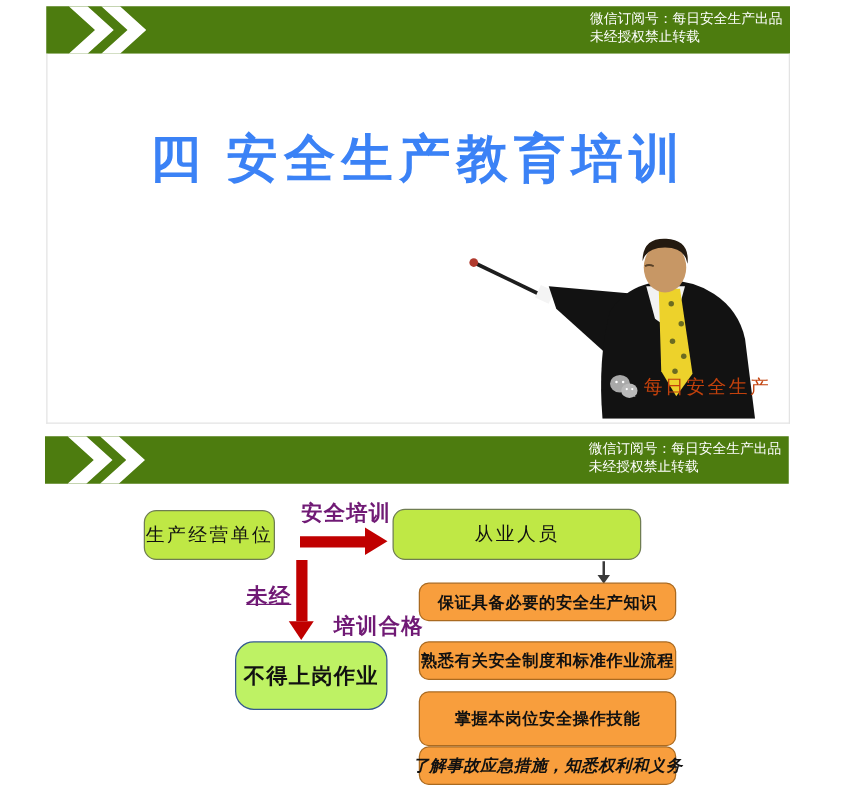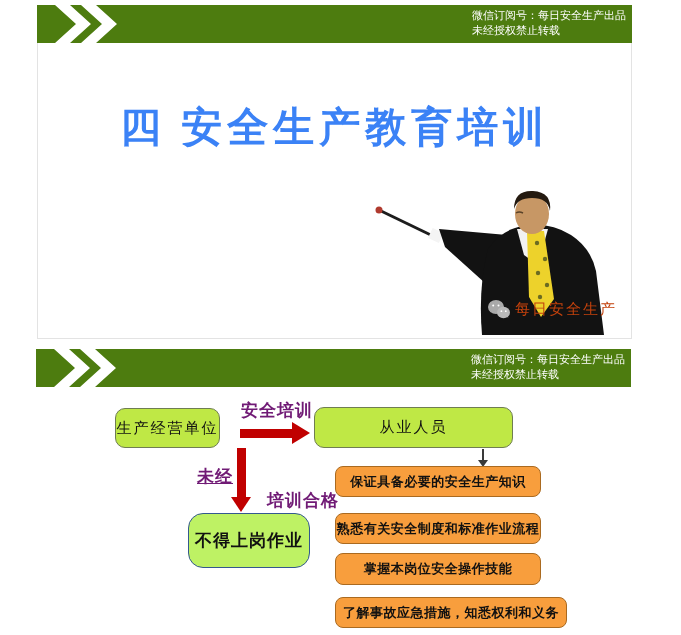--- a/index.html
+++ b/index.html
@@ -45,22 +45,22 @@
   .box-forbid{
     left:188px;top:513px;width:122px;height:55px;background:#bef264;border:1px solid #34598f;
     border-radius:15px;font-family:"Liberation Sans",sans-serif;font-weight:bold;font-size:17px;letter-spacing:1px;
   }
   .orange{
     background:#f89e3d;border:1px solid #aa6a20;border-radius:8px;
     font-size:13px;font-weight:bold;letter-spacing:0.5px;
   }
   .req0{left:335px;top:466px;width:206px;height:31px;}
   .req1{left:335px;top:513px;width:206px;height:31px;}
-  .req2{left:335px;top:553px;width:206px;height:32px;}
-  .req3{left:335px;top:597px;width:232px;height:31px;}
+  .req2{left:335px;top:553px;width:206px;height:44px;}
+  .req3{left:335px;top:597px;width:206px;height:31px;font-style:italic;}
   .flabel{
     position:absolute;font-weight:bold;color:#701a75;font-size:17px;white-space:nowrap;
     font-family:"Liberation Sans",sans-serif;letter-spacing:1px;
   }
   .lbl-train{left:241px;top:399px;}
   .lbl-untrained{left:197px;top:465px;text-decoration:underline;}
   .lbl-qualified{left:267px;top:461px;margin-top:28px;}
   
   .arrow-h-body{position:absolute;left:240px;top:429px;width:52px;height:9px;background:#c00000;}
   .arrow-h-head{

